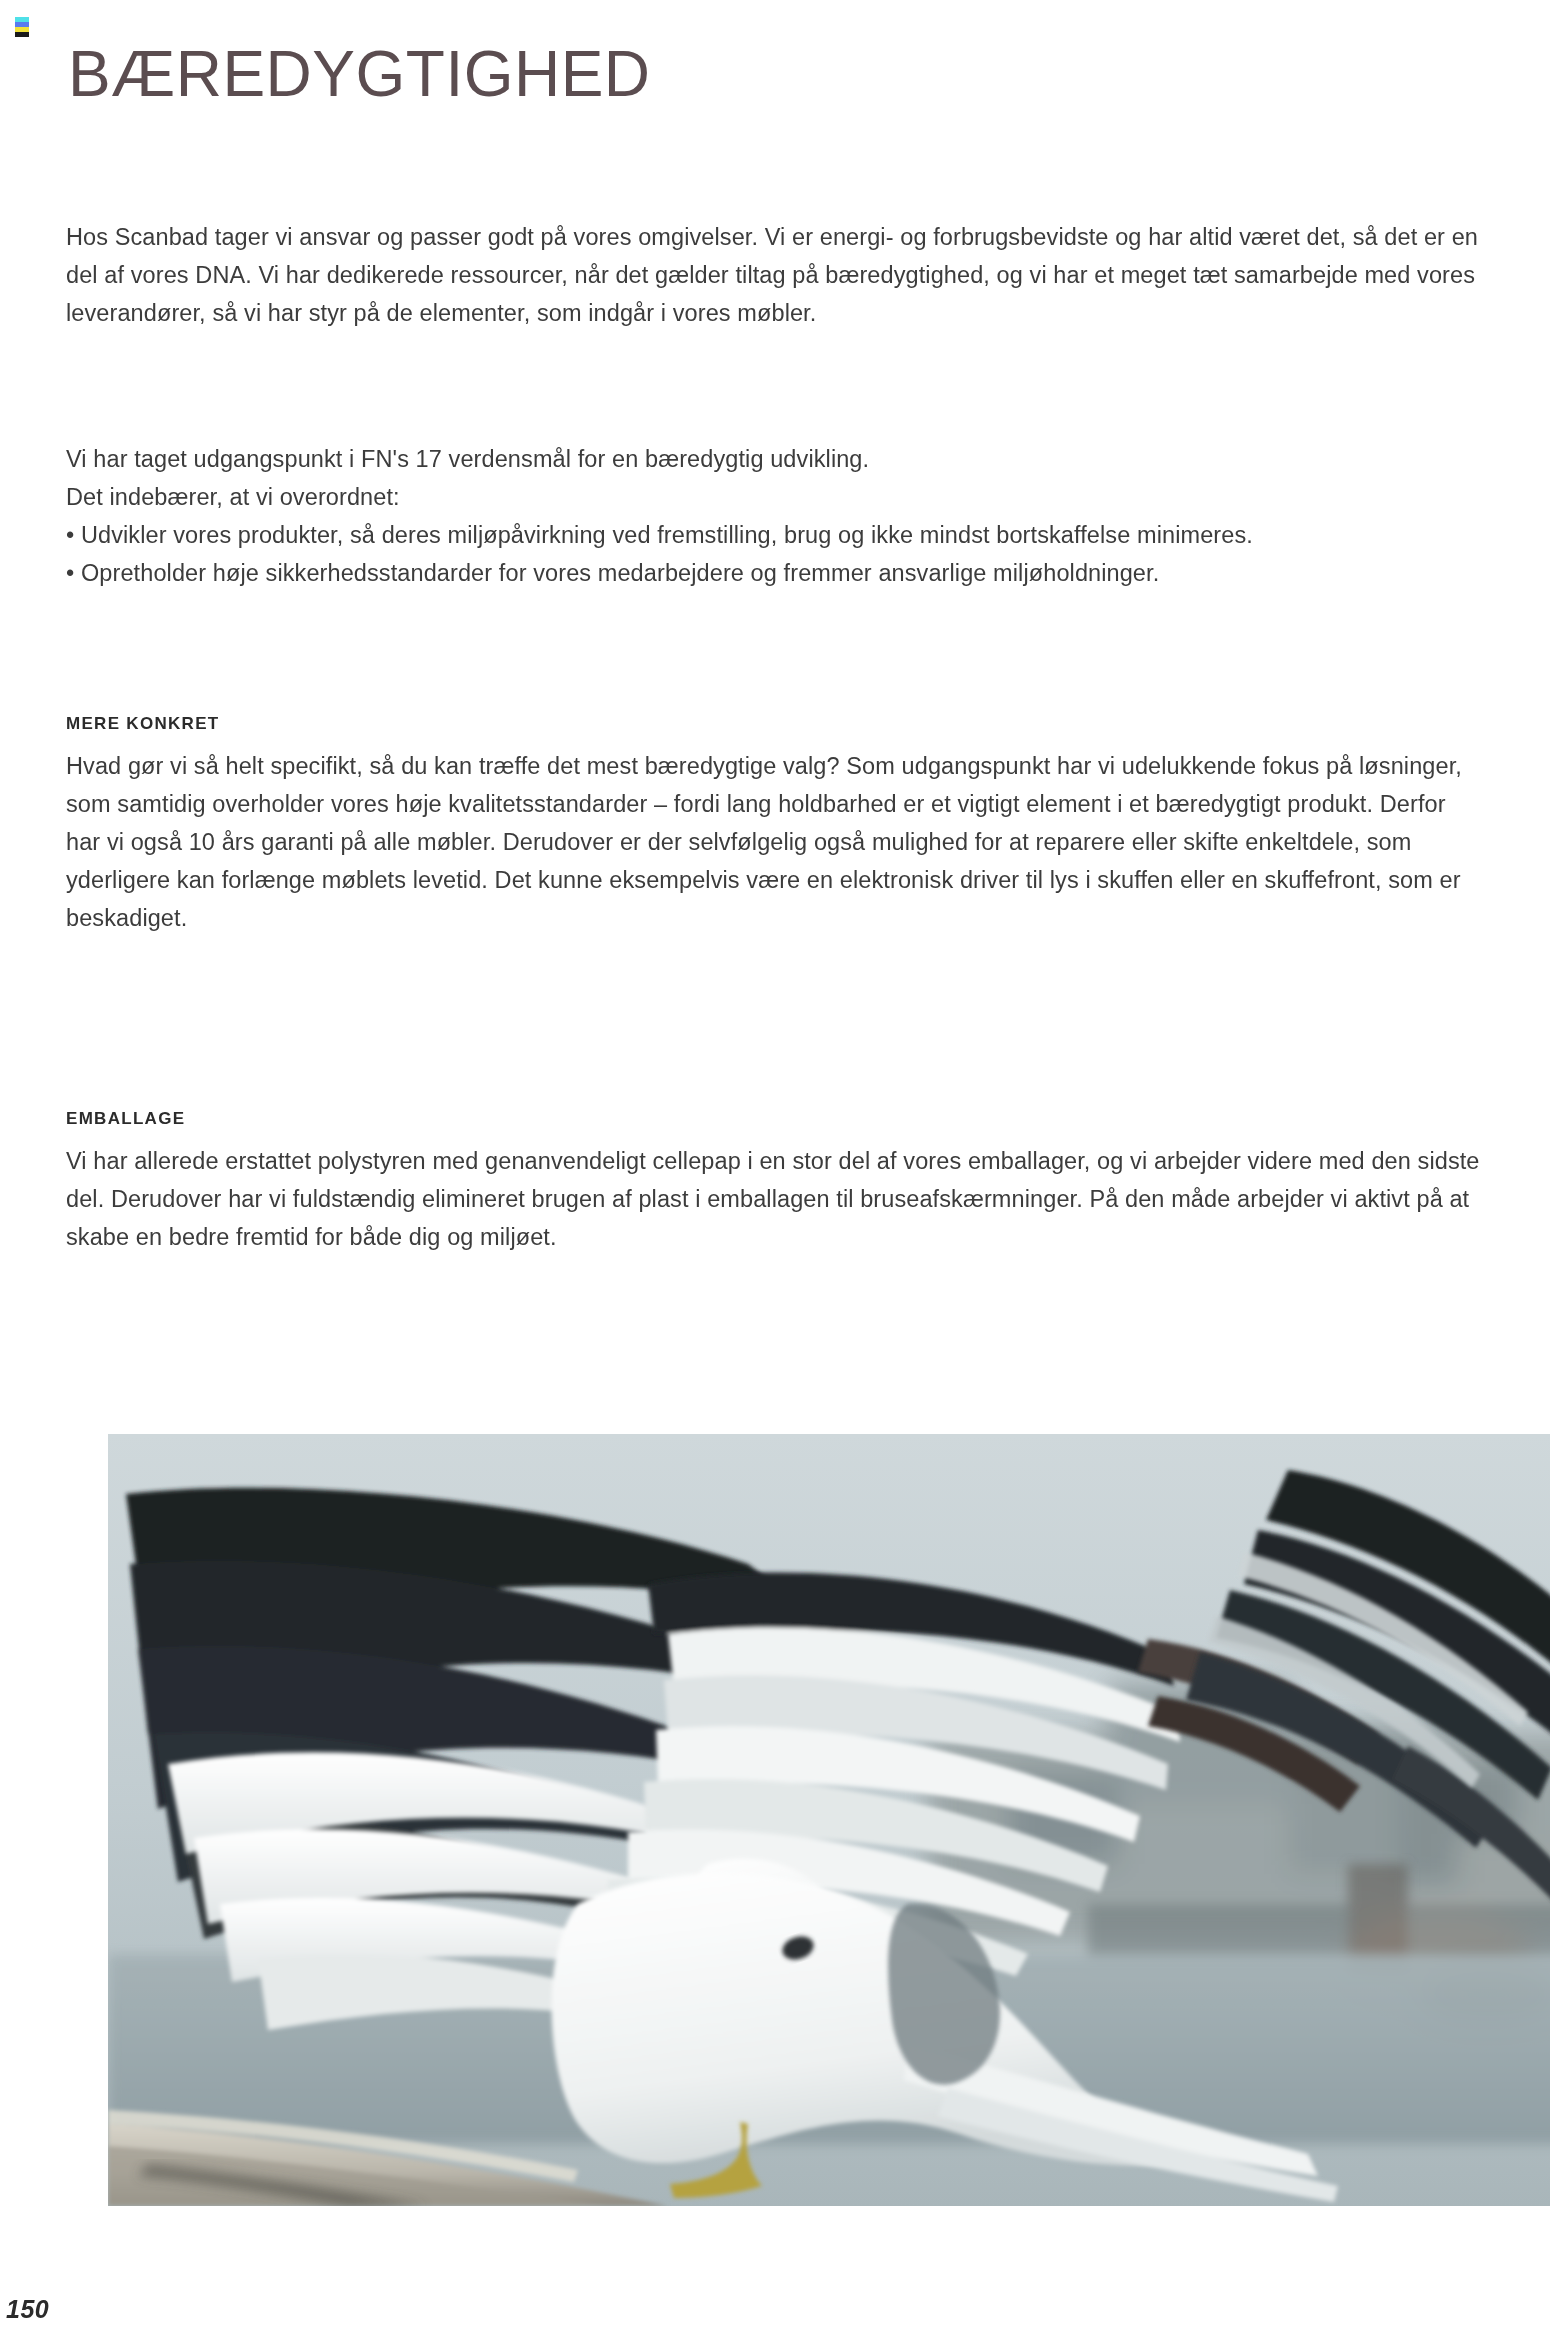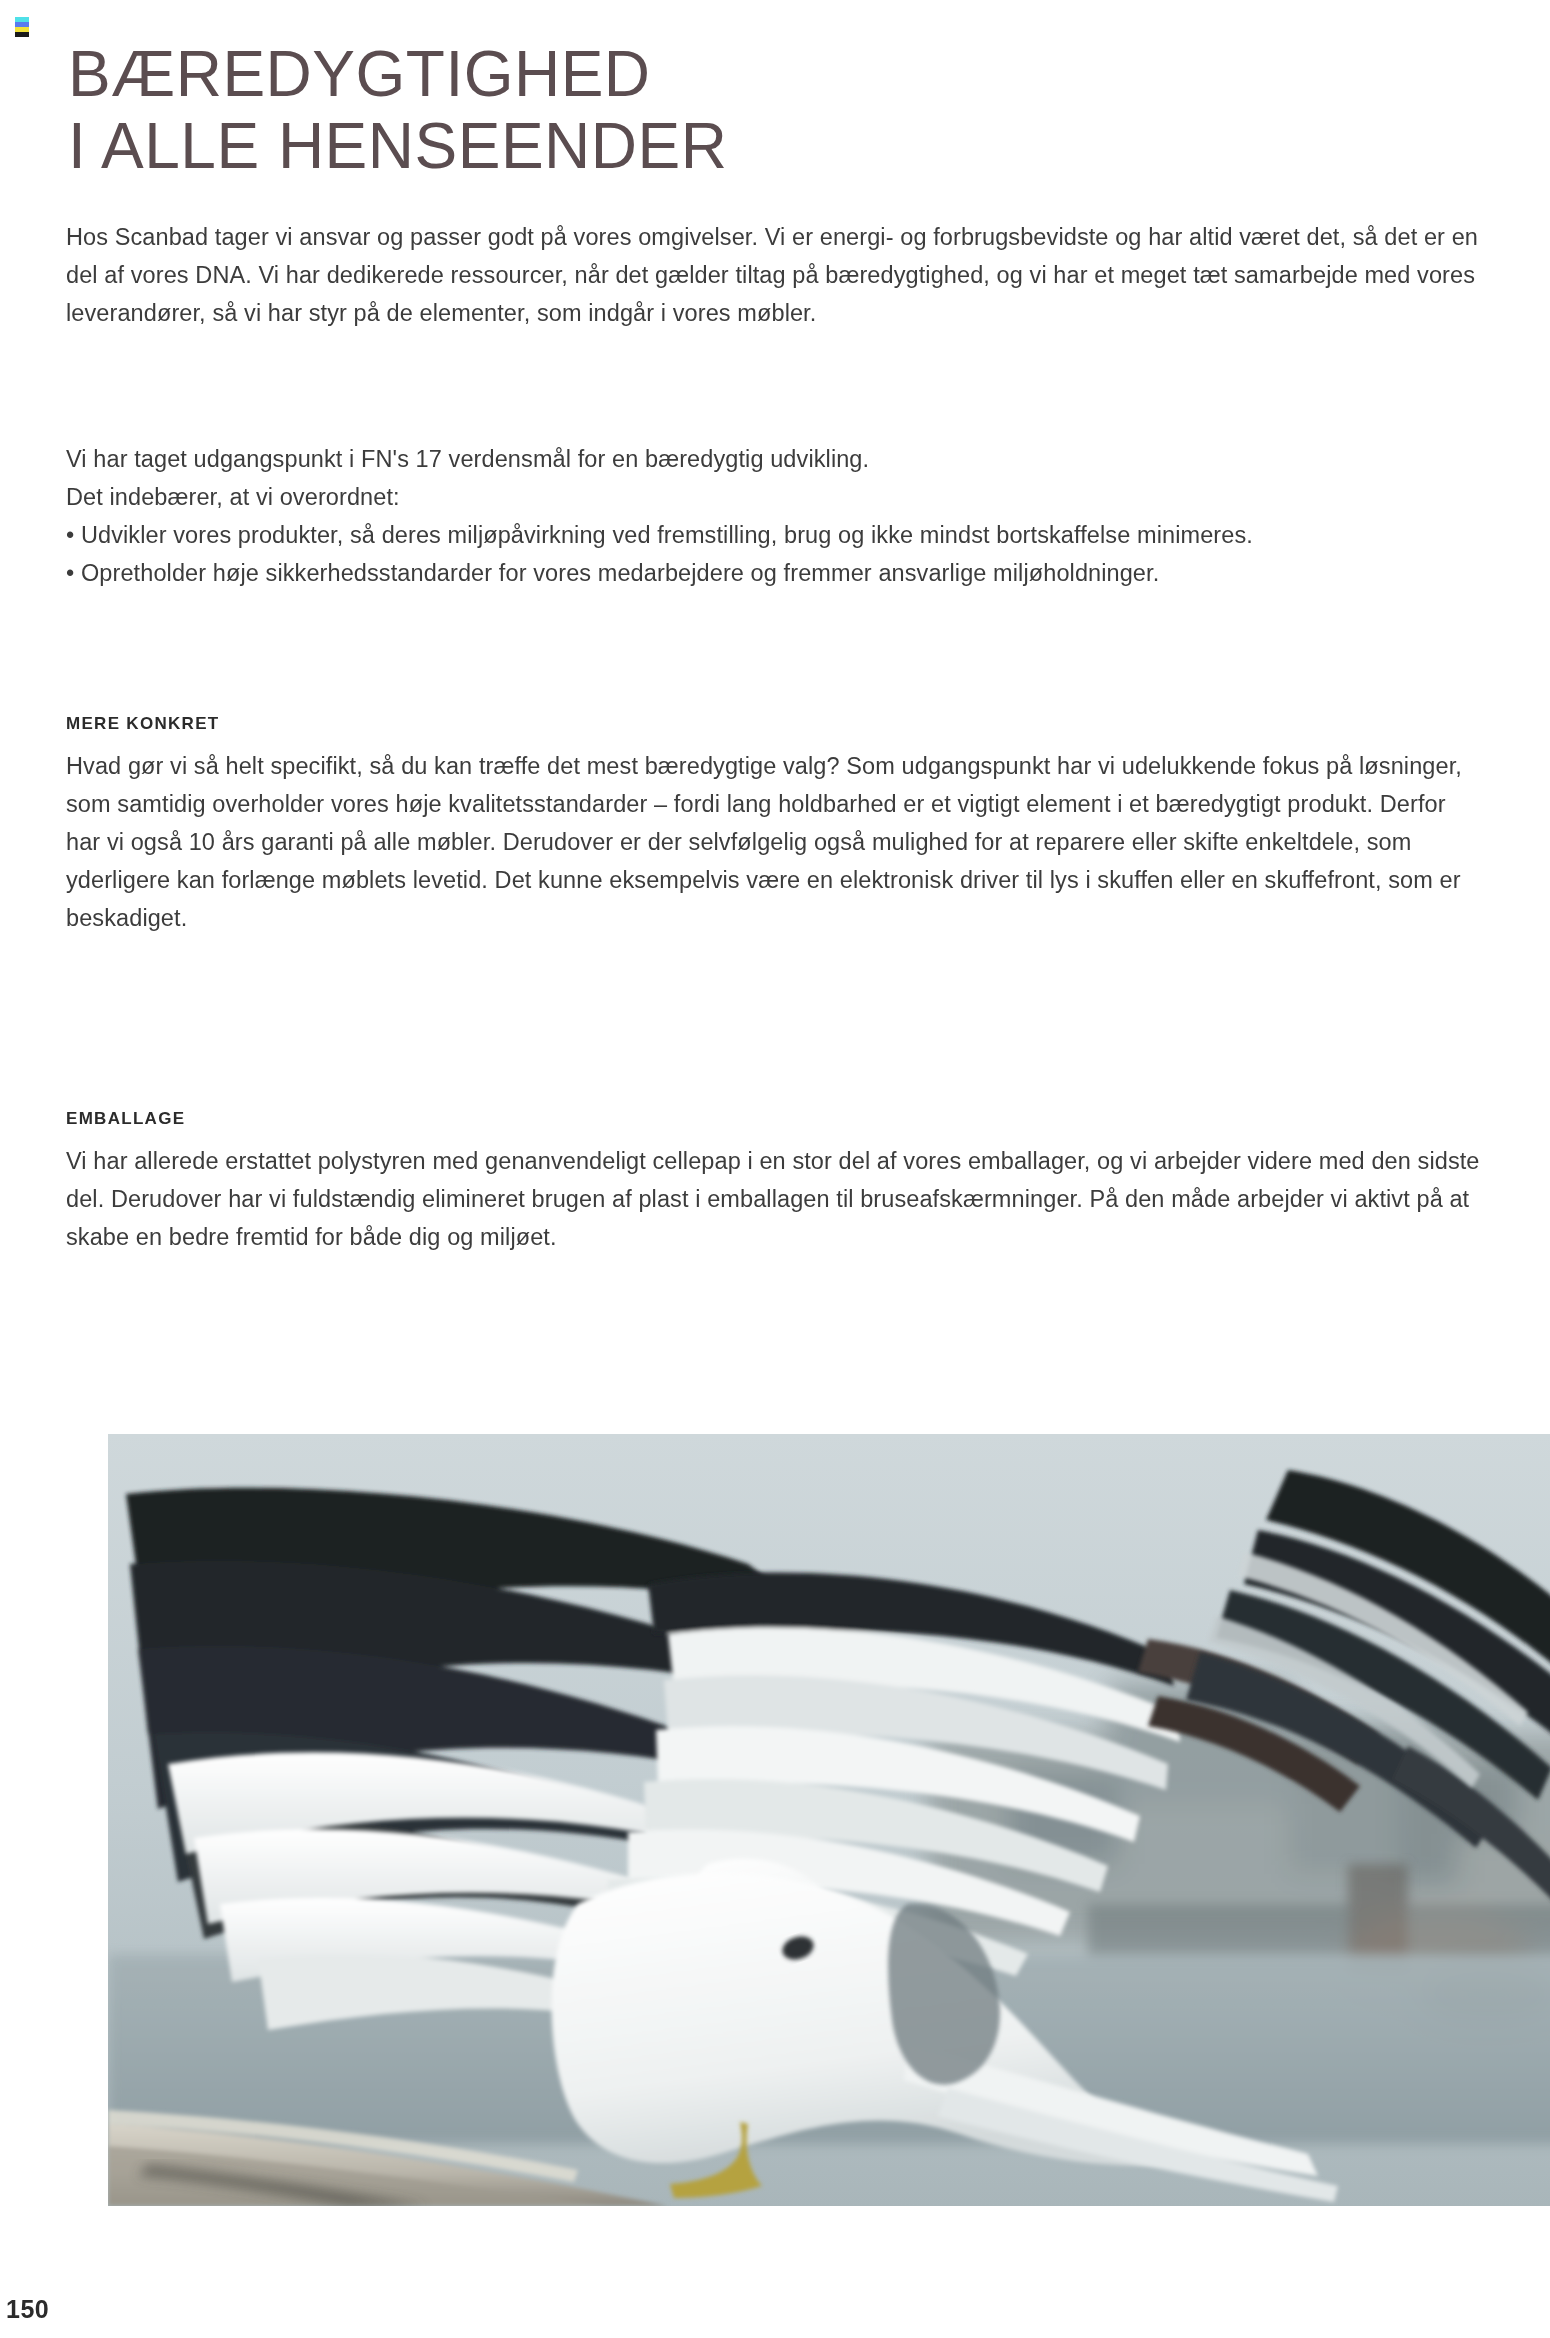--- a/index.html
+++ b/index.html
@@ -93,37 +93,37 @@
 
   
   .folio {
     position: absolute;
     left: 6px;
     bottom: 14px;
     font-size: 25px;
     font-weight: 700;
     color: #2b2b2b;
     letter-spacing: 0.5px;
+    font-style: italic;
   }
 </style>
 </head>
 <body>
 
 <div class="page">
 
   <div class="colorbar">
     <span style="background:#4fe0e8"></span>
     <span style="background:#5a7bf0"></span>
     <span style="background:#f2e23a"></span>
     <span style="background:#1a1a1a"></span>
   </div>
 
   <h1 class="headline">
     <span class="hl-line">BÆREDYGTIGHED</span>
-    <span class="hl-line">I ALLE HENSEENDER</span>
   </h1>
 
   <div class="copy block-intro">
     <p>Hos Scanbad tager vi ansvar og passer godt på vores omgivelser. Vi er energi- og forbrugsbevidste og har altid været det, så det er en del af vores DNA. Vi har dedikerede ressourcer, når det gælder tiltag på bæredygtighed, og vi har et meget tæt samarbejde med vores leverandører, så vi har styr på de elementer, som indgår i vores møbler.</p>
   </div>
 
   <div class="copy block-goals">
     <p>Vi har taget udgangspunkt i FN's 17 verdensmål for en bæredygtig udvikling.</p>
     <p>Det indebærer, at vi overordnet:</p>
     <p class="bullet">• Udvikler vores produkter, så deres miljøpåvirkning ved fremstilling, brug og ikke mindst bortskaffelse minimeres.</p>

